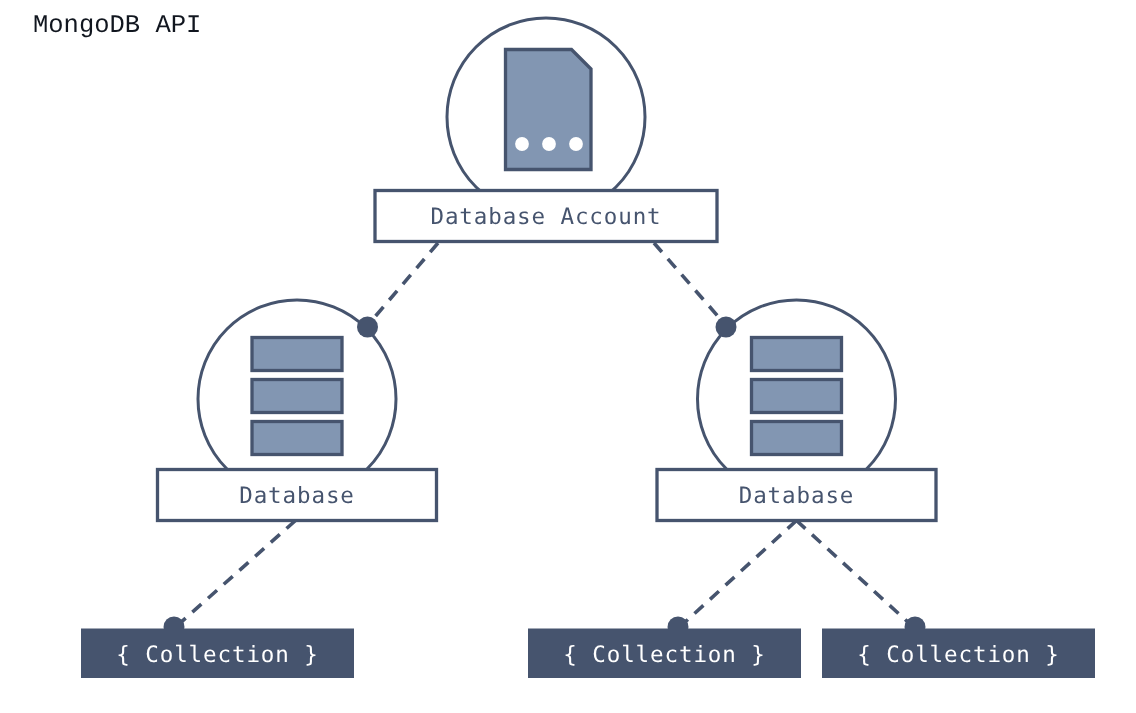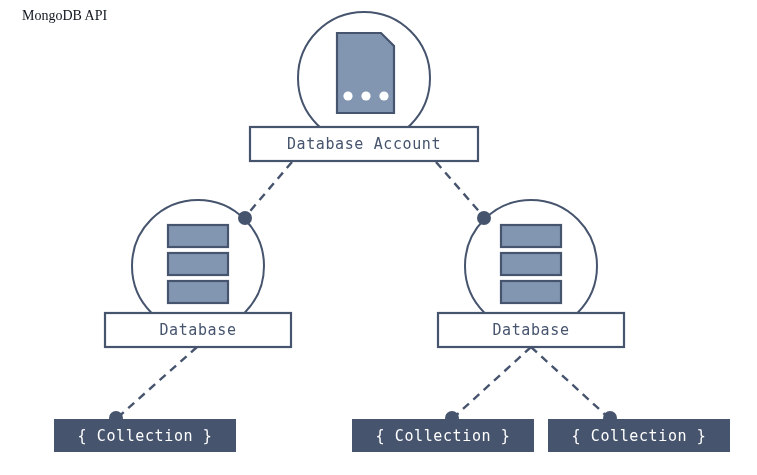--- a/index.html
+++ b/index.html
@@ -17,22 +17,22 @@
   #diagram-root {
     position: absolute;
     inset: 0;
     width: 757px;
     height: 475px;
   }
   .diagram-title {
     position: absolute;
     left: 22px;
     top: 8px;
-    font-family: Liberation Serif, serif;
-    font-size: 14px;
+    font-family: Liberation Mono, monospace;
+    font-size: 17px;
     color: #11161f;
     letter-spacing: 0px;
     white-space: nowrap;
     text-align: right;
   }
   svg.canvas {
     position: absolute;
     left: 0;
     top: 0;
   }

